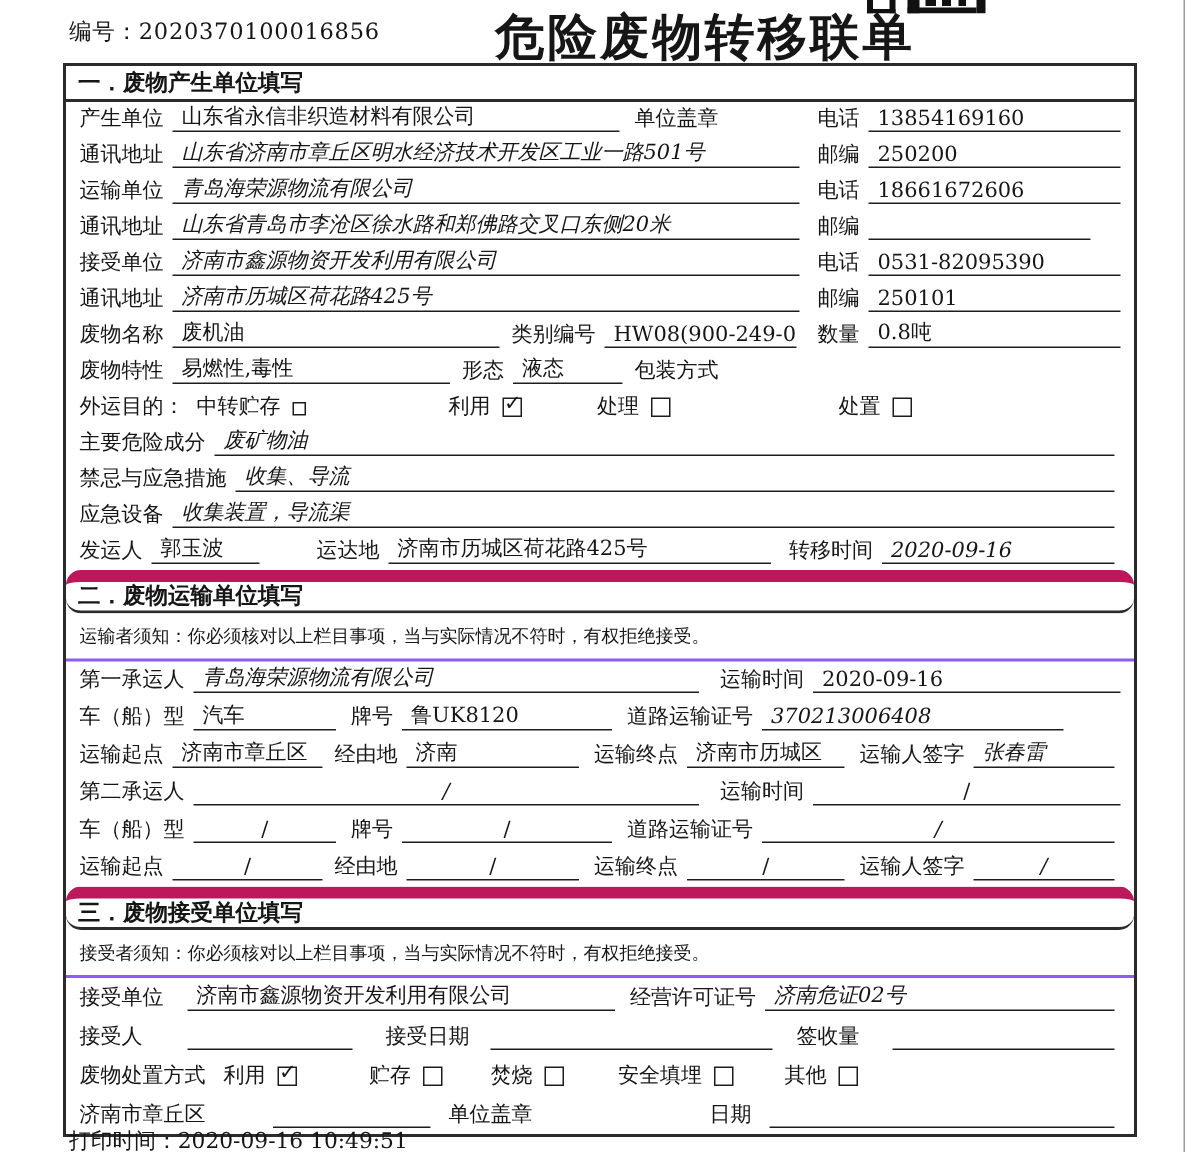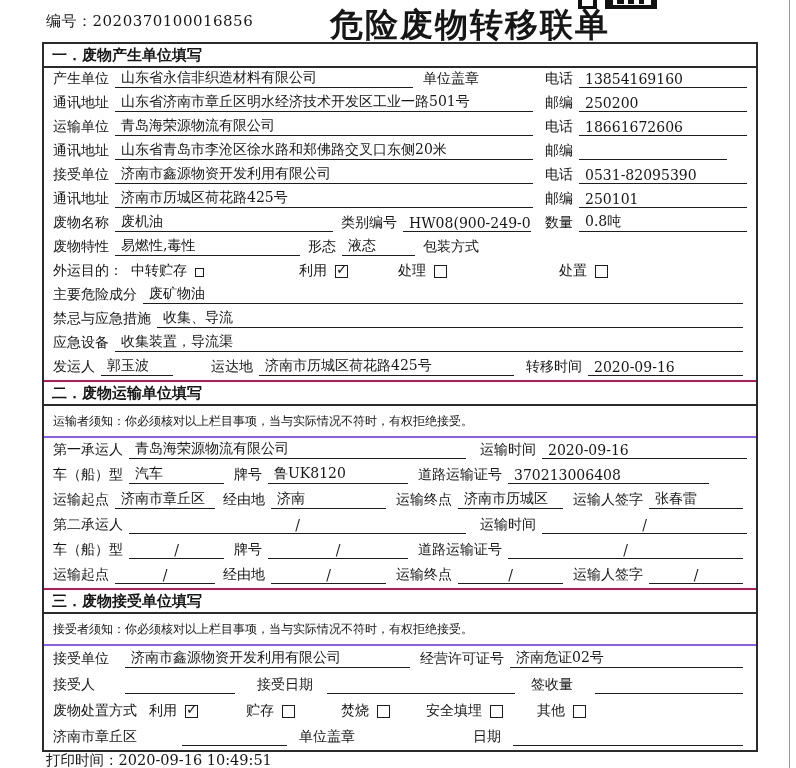--- a/index.html
+++ b/index.html
@@ -33,21 +33,21 @@
   }
   .sech {
     flex: 0 0 24px;
     display: flex; align-items: center;
     padding: 0 8px;
     font-weight: bold; font-size: 15px;
     font-family: "DejaVu Sans", "Liberation Sans", sans-serif;
     border-bottom: 2px solid #2b2b2b;
     white-space: nowrap;
   }
-  .sech.bt { flex-basis: 26px; border-top: 2px solid #be185d; }
+  .sech.bt { flex-basis: 26px; border-top: 8px solid #be185d; border-radius: 10px; }
   .note {
     flex: 0 0 32px;
     display: flex; align-items: center;
     padding: 0 9px; font-size: 12px;
     border-bottom: 2px solid #8b5cf6;
     white-space: nowrap;
   }
   .r {
     display: flex; align-items: flex-end;
     padding: 0 9px 4px 9px;
@@ -56,21 +56,21 @@
   .h24 { flex: 0 0 24px; }
   .h25 { flex: 0 0 25px; }
   .h26 { flex: 0 0 26px; }
   .lbl { white-space: nowrap; flex: 0 0 auto; }
   .u {
     border-bottom: 1px solid #1d1d1d;
     padding: 0 2px 0 6px; margin-left: 6px;
     white-space: nowrap; overflow: hidden;
     flex: 0 0 auto; min-height: 17px;
   }
-  .u.grow { flex: 1 1 auto; margin-right: 4px; }
+  .u.grow { flex: 1 1 auto; margin-right: 4px; font-style: italic; }
   .u.ctr { text-align: center; padding-left: 2px; }
   .sp { flex: 1 1 auto; }
   .cb {
     flex: 0 0 auto;
     width: 13px; height: 13px;
     border: 1.5px solid #1d1d1d;
     margin: 0 0 2px 8px;
     position: relative;
   }
   .cb.sm { width: 9px; height: 9px; margin-bottom: 3px; border-width: 1px; }
@@ -285,21 +285,21 @@
     <span class="lbl" style="margin-left:16px">签收量</span>
     <span class="u grow" style="margin-left:22px"></span>
   </div>
 
   <div class="r h26">
     <span class="lbl">废物处置方式</span>
     <span class="lbl" style="margin-left:12px">利用</span>
     <span class="cb" data-checked="true"></span>
     <span class="lbl" style="margin-left:48px">贮存</span>
     <span class="cb" data-checked="false"></span>
-    <span class="lbl" style="margin-left:46px">焚烧</span>
+    <span class="lbl" style="margin-left:32px">焚烧</span>
     <span class="cb" data-checked="false"></span>
     <span class="lbl" style="margin-left:36px">安全填埋</span>
     <span class="cb" data-checked="false"></span>
     <span class="lbl" style="margin-left:34px">其他</span>
     <span class="cb" data-checked="false"></span>
   </div>
 
   <div class="r h26">
     <span class="lbl">济南市章丘区</span>
     <span class="u" style="width:105px;margin-left:45px"></span>

